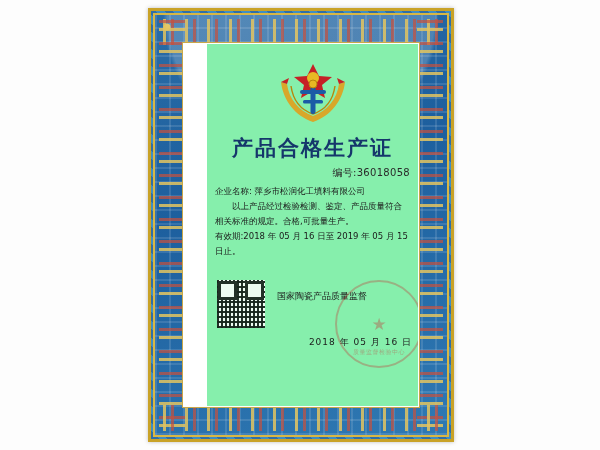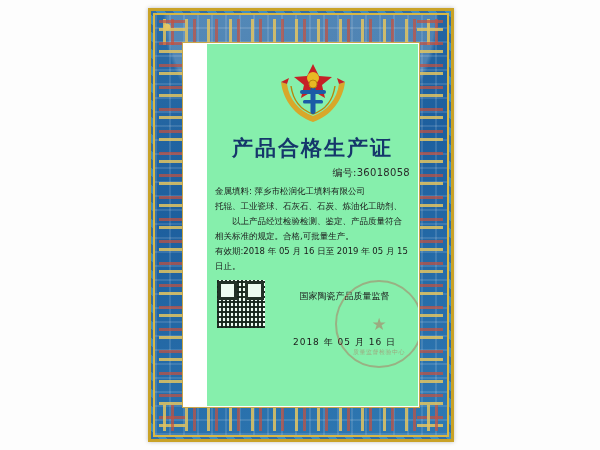--- a/index.html
+++ b/index.html
@@ -170,32 +170,32 @@
   }
   .qr::before { left: 1px; top: 1px; }
   .qr::after  { right: 1px; top: 1px; }
 
   
   .issuer {
     position: absolute;
     top: 244px;
     left: 70px;
     right: 6px;
-    text-align: center;
+    text-align: left;
     font-family: "DejaVu Sans", sans-serif;
     font-size: 9px;
     line-height: 17px;
     color: #1a1a1a;
   }
   .issue-date {
     position: absolute;
     top: 292px;
     left: 70px;
     right: 6px;
-    text-align: center;
+    text-align: right;
     font-family: "DejaVu Sans", sans-serif;
     font-size: 9px;
     color: #1a1a1a;
     letter-spacing: 1px;
   }
 
   
   .seal {
     position: absolute;
     left: 128px;
@@ -259,22 +259,21 @@
         </g>
       </svg>
 
       <div class="cert-title">产品合格生产证</div>
 
       <div class="serial">
         <span>编号:</span><span>36018058</span>
       </div>
 
       <div class="body-block">
-        <div class="body-line">金属填料: 萍乡市松润化工填料有限公司</div>
-        <div class="body-line">托辊、工业瓷球、石灰石、石炭、炼油化工助剂、</div>
+        <div class="body-line">企业名称: 萍乡市松润化工填料有限公司</div>
         <div class="body-line indent">以上产品经过检验检测、鉴定、产品质量符合</div>
         <div class="body-line">相关标准的规定。合格,可批量生产。</div>
         <div class="body-line">有效期:2018 年 05 月 16 日至 2019 年 05 月 15 日止。</div>
       </div>
 
       <div class="qr"></div>
 
       <div class="issuer">
         <div>国家陶瓷产品质量监督</div>
       </div>

